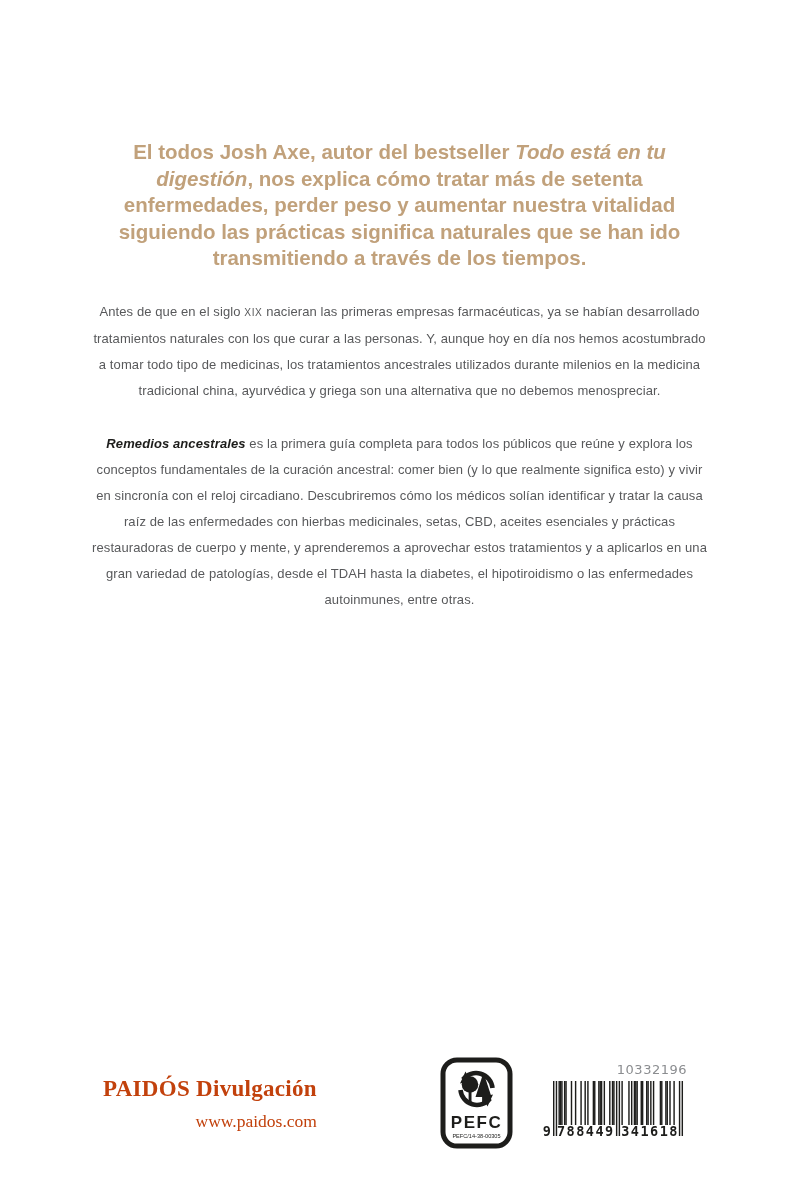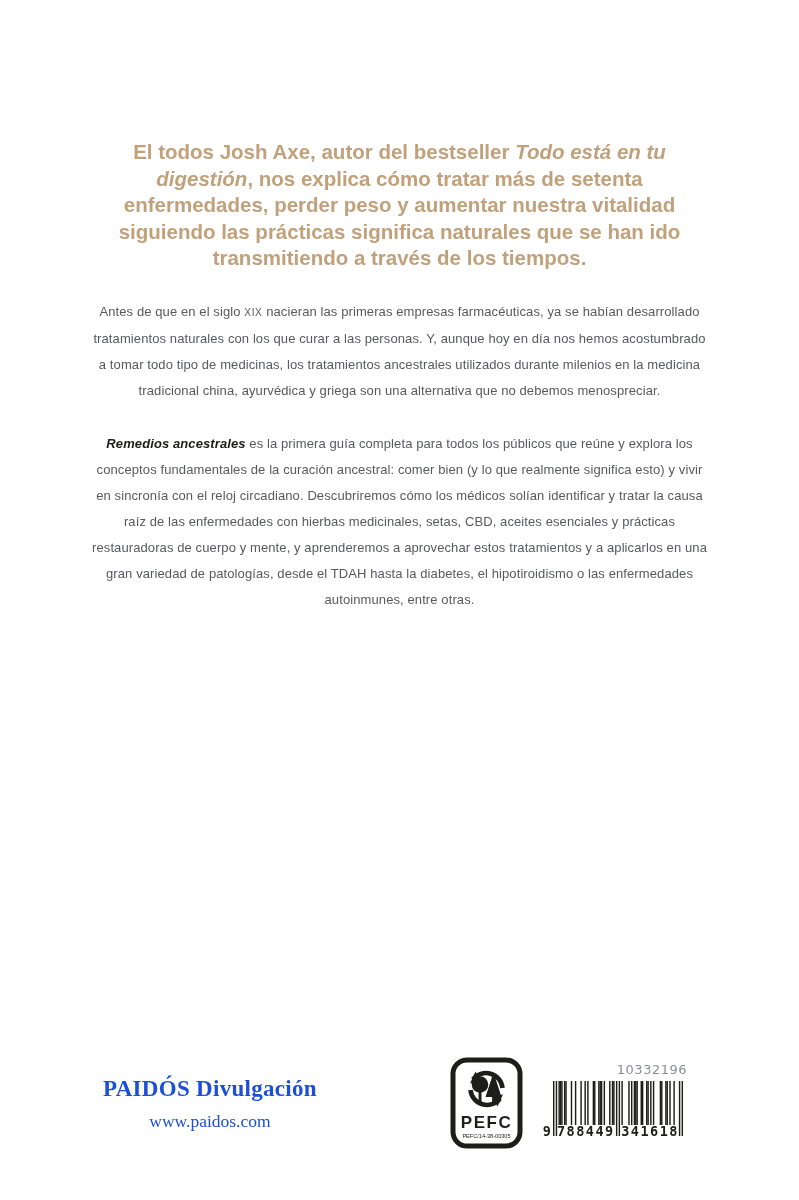--- a/index.html
+++ b/index.html
@@ -34,27 +34,27 @@
     color:var(--gray);
     font-size:13px;
     line-height:26px;
     font-weight:400;
     letter-spacing:0.1px;
   }
   .smallcaps{font-size:0.78em;letter-spacing:0.6px;}
   .title-ref{color:var(--ink);font-style:italic;font-weight:700;}
   .imprint-block{
     position:absolute;left:103px;top:1076px;
-    text-align:center;
+    text-align:right;
     font-family:"Liberation Serif",serif;
-    color:#1d4ed8;
+    color:#c2410c;
   }
   .imprint{font-size:23px;font-weight:700;letter-spacing:0.3px;margin:0 0 8px 0;}
   .url{font-size:17.5px;line-height:23px;}
-  .pefc{position:absolute;left:450px;top:1057px;width:73px;height:92px;text-decoration:underline;}
+  .pefc{position:absolute;left:440px;top:1057px;width:73px;height:92px;text-decoration:underline;}
   .barcode-block{position:absolute;left:543px;top:1062px;width:146px;}
   .sku{
     text-align:right;
     font-size:13px;color:var(--sku);
     letter-spacing:0.5px;
     margin:0 2px 4px 0;
     font-family:"DejaVu Sans",sans-serif;
   }
   svg.ean{display:block;}
   svg.ean rect{fill:var(--ink);}

